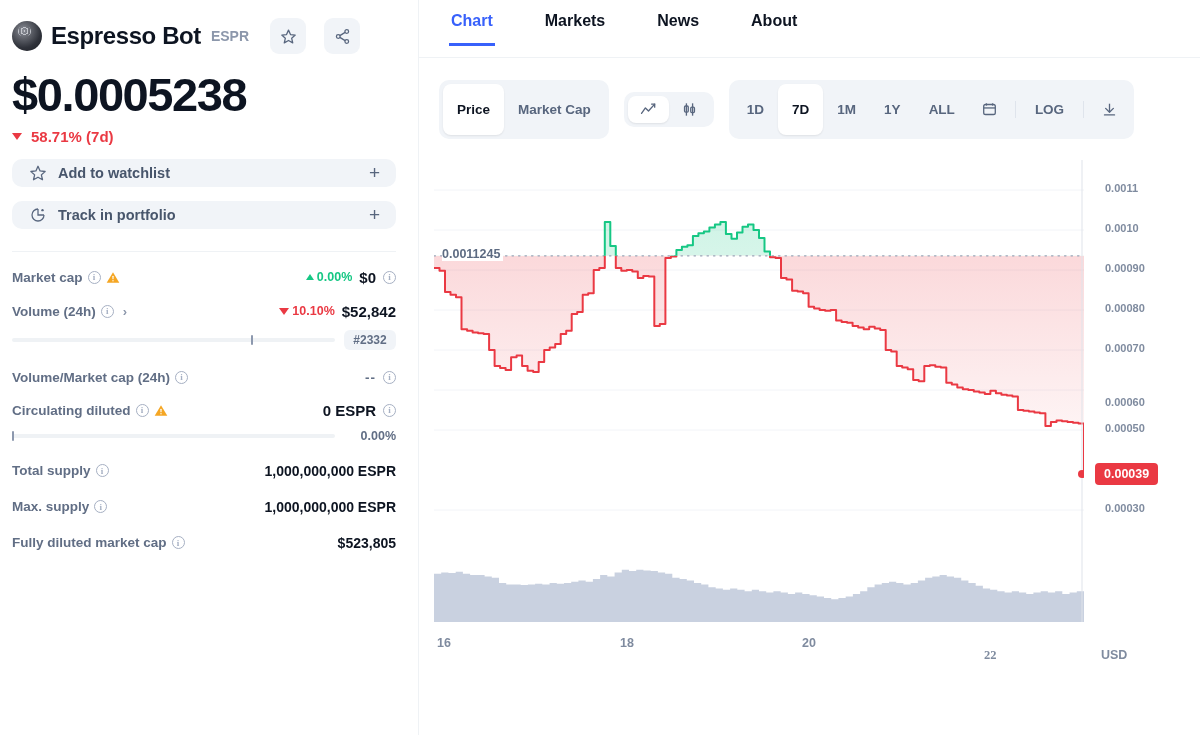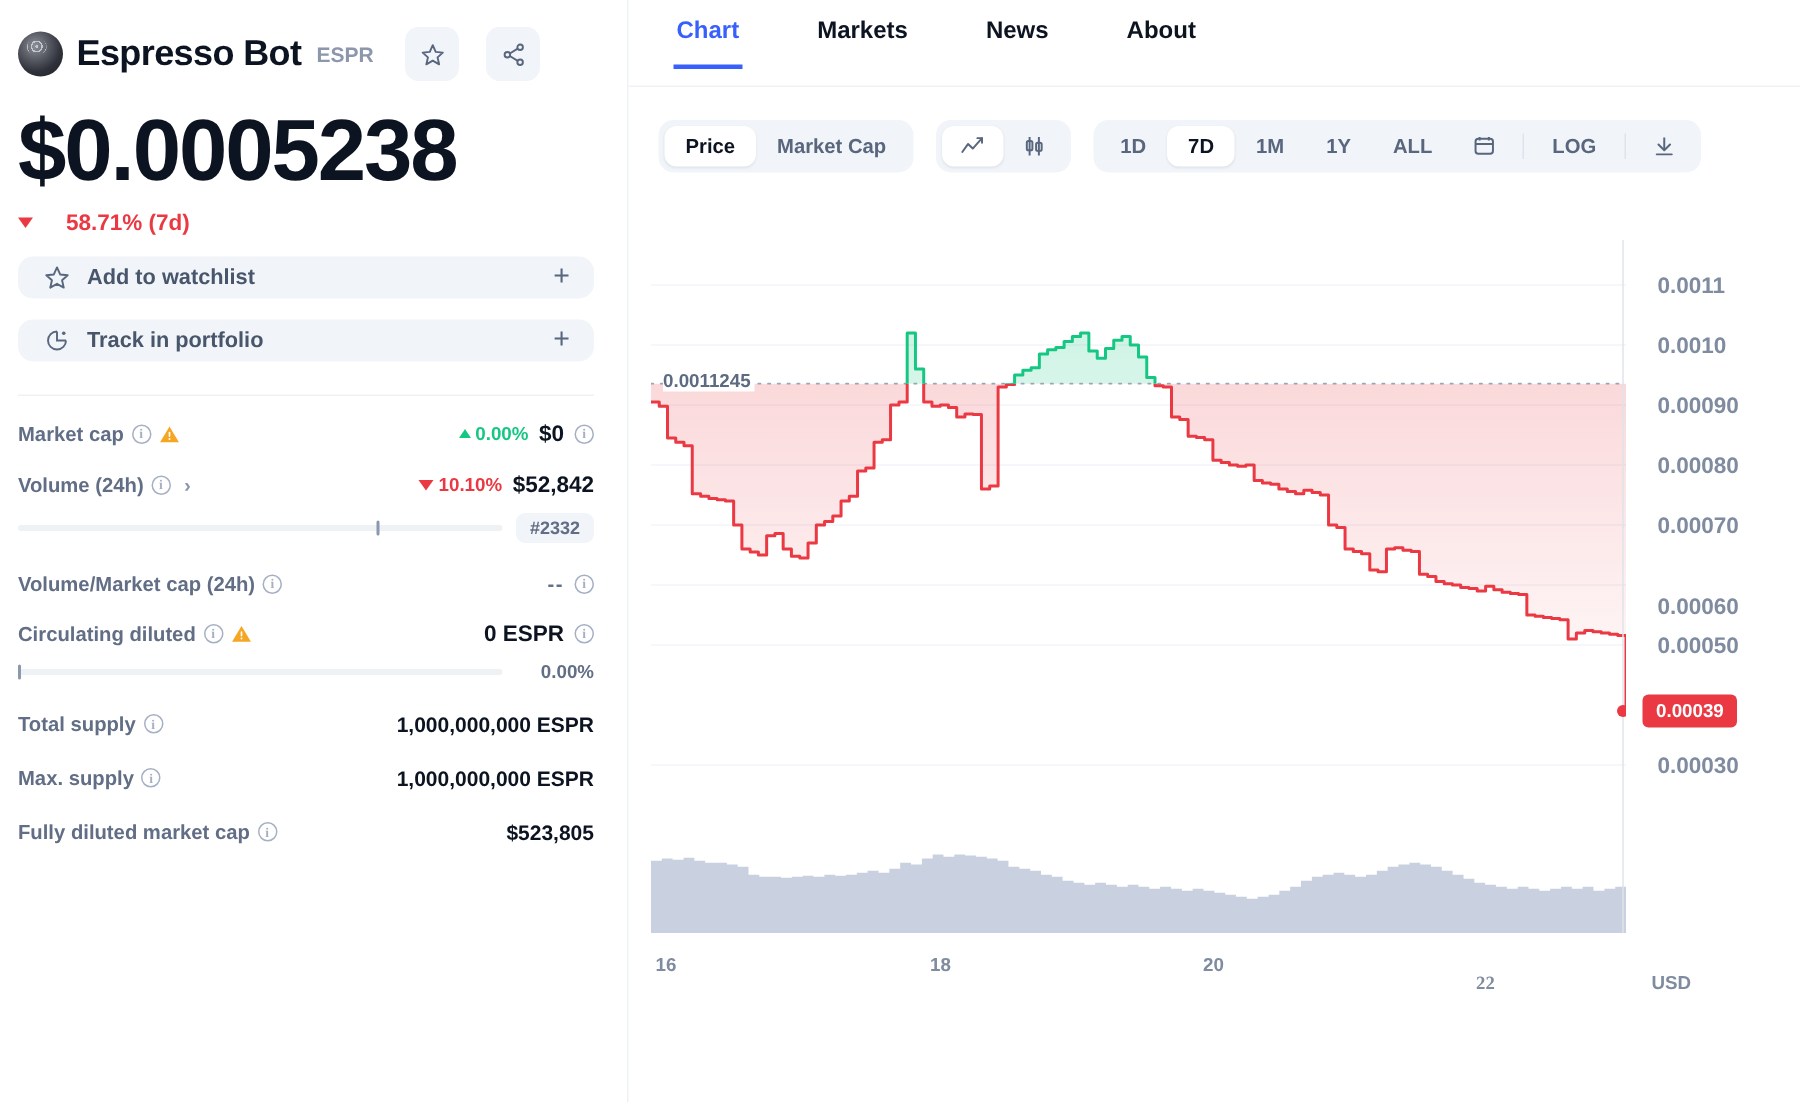--- a/index.html
+++ b/index.html
@@ -35,22 +35,22 @@
   .coin-sym { font-size: 14px; font-weight: bold; color: #8c97ab; margin-left: 1px; }
   .hbtn {
     width: 36px; height: 36px; border-radius: 9px; background: #f1f4f8;
     display: flex; align-items: center; justify-content: center; flex: none;
     cursor: pointer; border: none;
   }
   .hbtn svg { width: 17px; height: 17px; stroke: #58667e; fill: none; stroke-width: 1.8; }
   .hbtn.star { margin-left: 12px; }
   .hbtn.share { margin-left: 9px; }
 
-  .price { font-size: 58px; font-weight: bold; letter-spacing: -1.4px; margin: 12px 0 0 0; line-height: 1.08; }
-  .chg { font-size: 15px; font-weight: bold; color: #ea3943; margin-top: 7px; display: flex; align-items: center; gap: 22px; }
+  .price { font-size: 47px; font-weight: bold; letter-spacing: -1.4px; margin: 12px 0 0 0; line-height: 1.08; }
+  .chg { font-size: 15px; font-weight: bold; color: #ea3943; margin-top: 7px; display: flex; align-items: center; gap: 9px; }
   .tri-d { width: 0; height: 0; border-left: 5px solid transparent; border-right: 5px solid transparent; border-top: 7px solid #ea3943; }
   .tri-u { width: 0; height: 0; border-left: 4.5px solid transparent; border-right: 4.5px solid transparent; border-bottom: 6.5px solid #16c784; }
 
   .act {
     height: 28px; border-radius: 10px; background: #f1f4f8;
     display: flex; align-items: center; padding: 0 16px; margin-top: 14px;
     font-size: 14.5px; font-weight: bold; color: #48566c; cursor: pointer;
   }
   .act .ic { width: 19px; height: 19px; margin-right: 11px; display: flex; align-items: center; justify-content: center; }
   .act .ic svg { width: 18px; height: 18px; stroke: #58667e; fill: none; stroke-width: 1.7; }
@@ -94,33 +94,33 @@
   .tab {
     font-size: 16px; font-weight: bold; color: #0d1421; padding: 12px 2px 13px;
     cursor: pointer; border-bottom: 3px solid transparent; position: relative; top: 0;
   }
   .tab.active { color: #3861fb; border-bottom-color: #3861fb; }
   .tabs-rule { height: 1px; background: #eff2f5; margin-top: -1px; }
 
   .toolbar { display: flex; align-items: center; padding: 22px 0 0 20px; gap: 15px; }
   .seg { background: #f1f4f8; border-radius: 10px; padding: 4px; display: flex; align-items: center; }
   .seg .opt {
-    font-size: 13.5px; font-weight: bold; color: #58667e; padding: 6px 14px;
+    font-size: 13.5px; font-weight: bold; color: #58667e; padding: 18px 14px;
     border-radius: 8px; cursor: pointer; white-space: nowrap;
   }
   .seg .opt.on { background: #fff; color: #0d1421; box-shadow: 0 1px 2px rgba(0,0,0,.08); }
   .seg .icoopt { padding: 6px 12px; border-radius: 8px; cursor: pointer; display: flex; align-items: center; justify-content: center; }
   .seg .icoopt.on { background: #fff; box-shadow: 0 1px 2px rgba(0,0,0,.08); }
   .seg .icoopt svg { width: 17px; height: 15px; stroke: #58667e; fill: none; stroke-width: 1.7; }
   .seg .vr { width: 1px; height: 17px; background: #dfe4ec; margin: 0 5px; }
 
   .chartbox { position: absolute; left: 0; top: 160px; width: 781px; height: 500px; }
   .plot { position: absolute; left: 15px; top: 0; width: 650px; height: 470px; }
   .ylabels { position: absolute; left: 668px; top: 0; width: 113px; height: 470px; }
-  .ylab { position: absolute; font-size: 15px; font-weight: bold; color: #7f8b9f; white-space: nowrap; }
+  .ylab { position: absolute; font-size: 11px; font-weight: bold; color: #7f8b9f; white-space: nowrap; }
   .ybadge {
     position: absolute; background: #ea3943; color: #fff; font-size: 12.5px;
     font-weight: bold; border-radius: 4px; padding: 4px 9px; white-space: nowrap;
   }
   .xlabels { position: absolute; left: 15px; top: 472px; width: 650px; height: 26px; }
   .xlab { position: absolute; font-size: 12.5px; font-weight: bold; color: #7f8b9f; }
   .usd { position: absolute; left: 682px; top: 488px; font-size: 12.5px; font-weight: bold; color: #7f8b9f; }
   .reflabel { position: absolute; font-size: 12.5px; font-weight: bold; color: #5d6b82; background:#fff; padding-right:3px; }
 </style>
 </head>

